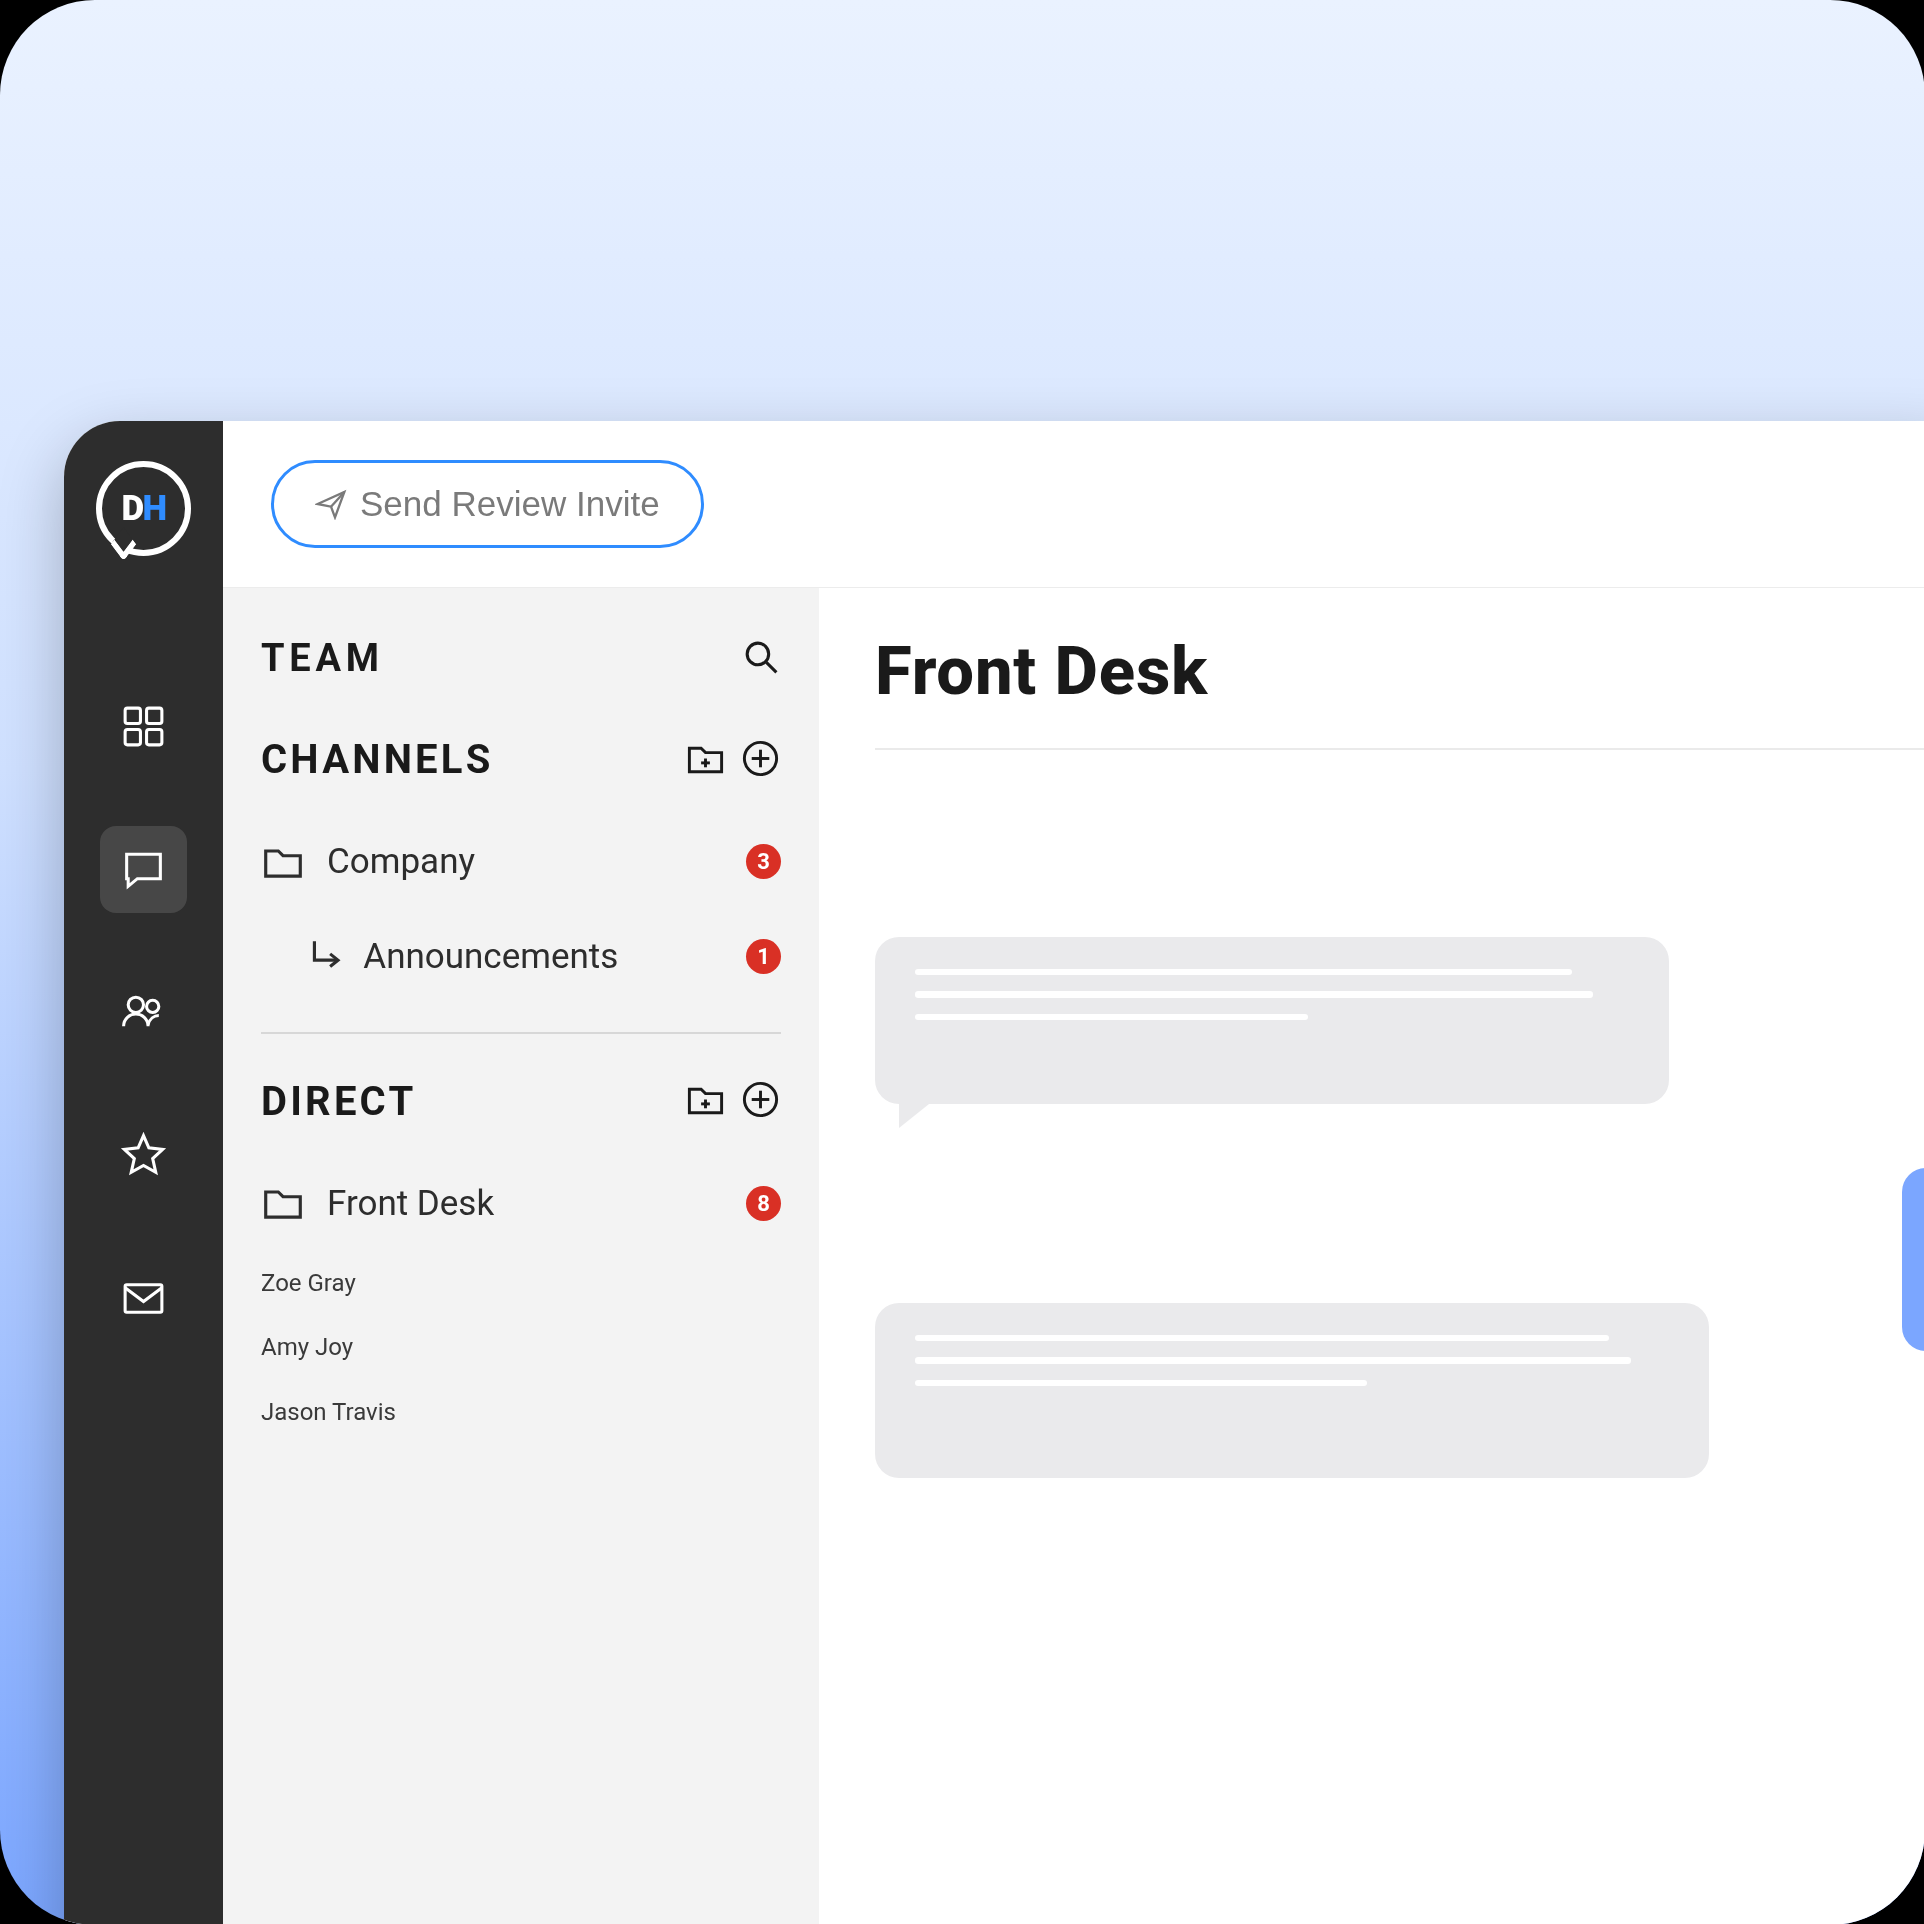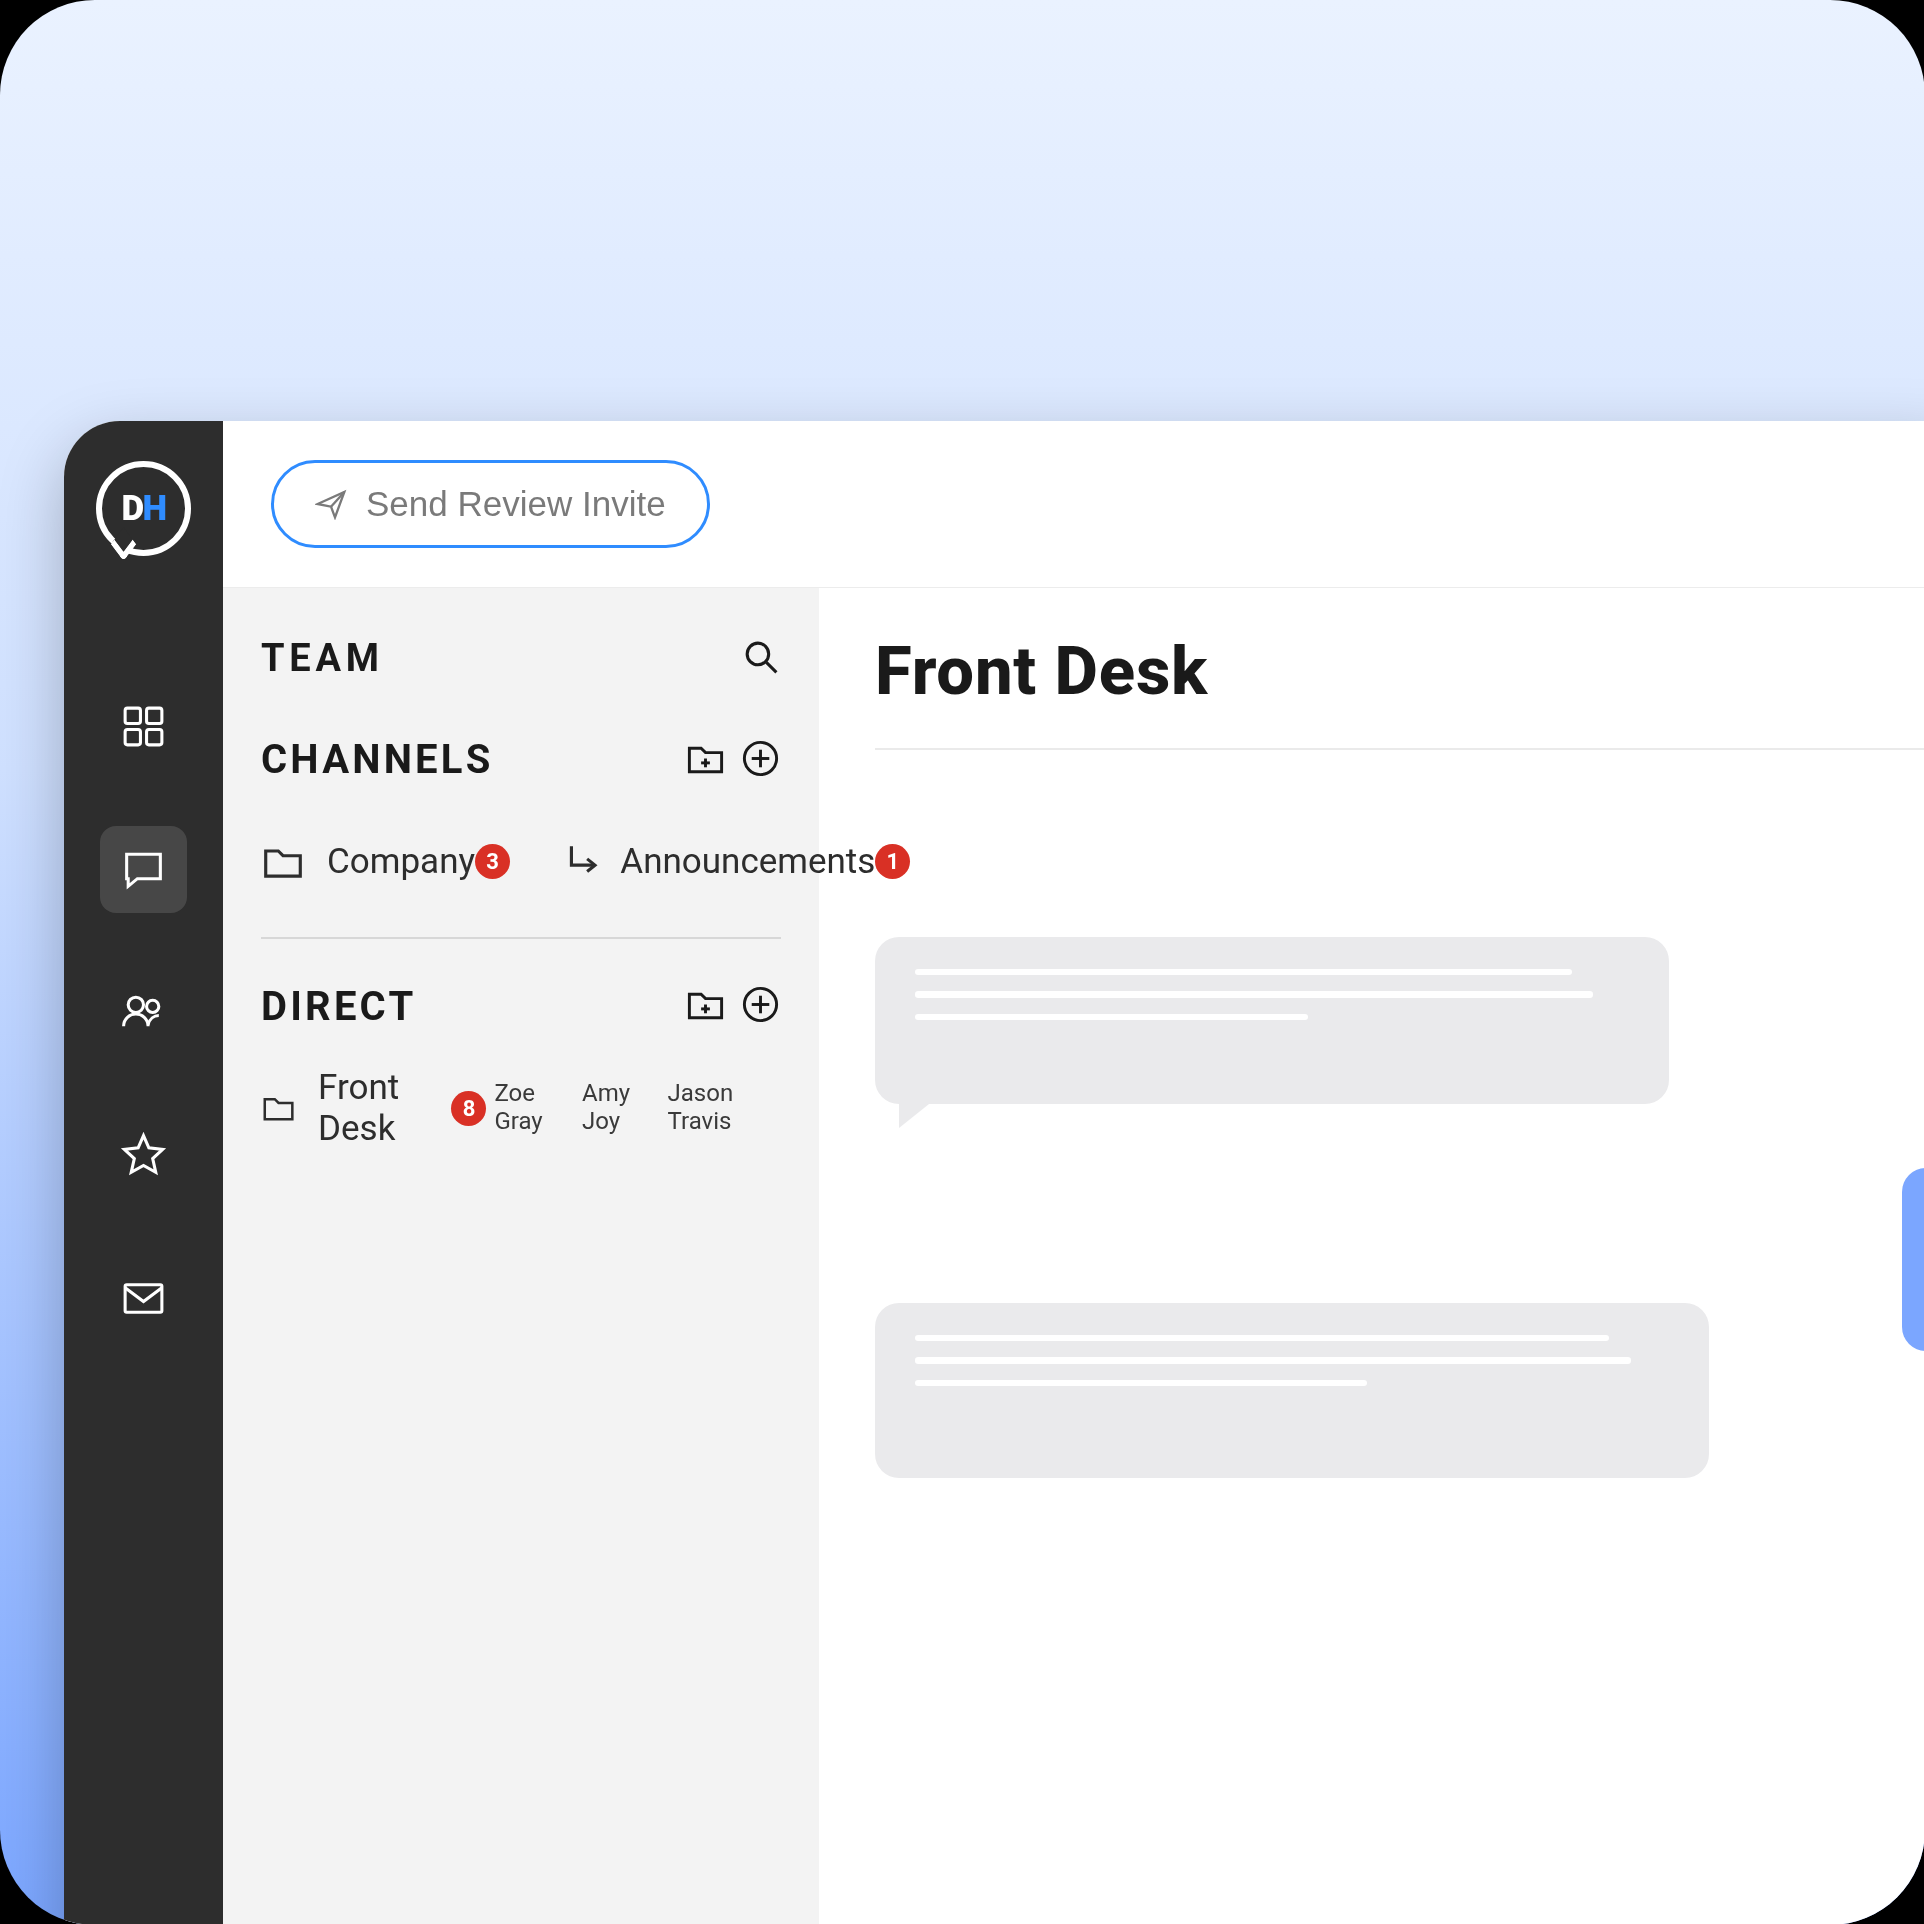--- a/index.html
+++ b/index.html
@@ -87,21 +87,21 @@
     display:flex;
     align-items:center;
     padding-left: 48px;
   }
   .review-btn {
     border: 3.2px solid #2f8cff;
     border-radius: 48px;
     padding: 20.6px 41px;
     display:flex;
     align-items:center;
-    gap: 19px;
+    gap: 13px;
     color:#7a7a7a;
     font-size: 35px;
     background:#fff;
     text-align:right;
   }
   .review-btn svg { width:32px; height:32px; stroke:#7a7a7a; fill:none; stroke-width:3.5; }
   .split {
     flex:1;
     display:flex;
   }
@@ -128,21 +128,21 @@
   }
   .section-title {
     font-size: 40px;
     font-weight: 700;
     letter-spacing: 3.2px;
     text-align: center;
   }
   .section-actions { display:flex; gap:14.3px; align-items:center; }
   .icon-btn svg { width:41px; height:41px; stroke:#1a1a1a; fill:none; stroke-width:4; }
   .search-btn svg { width:40px; height:40px; stroke:#1a1a1a; fill:none; stroke-width:4; }
-  .list { display:flex; gap:8px; }
+  .list { display:flex; flex-direction:column; gap:8px; }
   .list-item {
     display:flex; align-items:center;
     height: 87px;
     font-size: 35px;
     color:#2d2d2d;
   }
   .list-item .spacer { flex:1; }
   .folder-icon { width:44px; height:44px; stroke:#2d2d2d; fill:none; stroke-width:4; margin-right:22px; }
   .sub { padding-left: 44px; }
   .sub-arrow { width:44px; height:44px; stroke:#2d2d2d; fill:none; stroke-width:4; margin-right:14.3px; }

